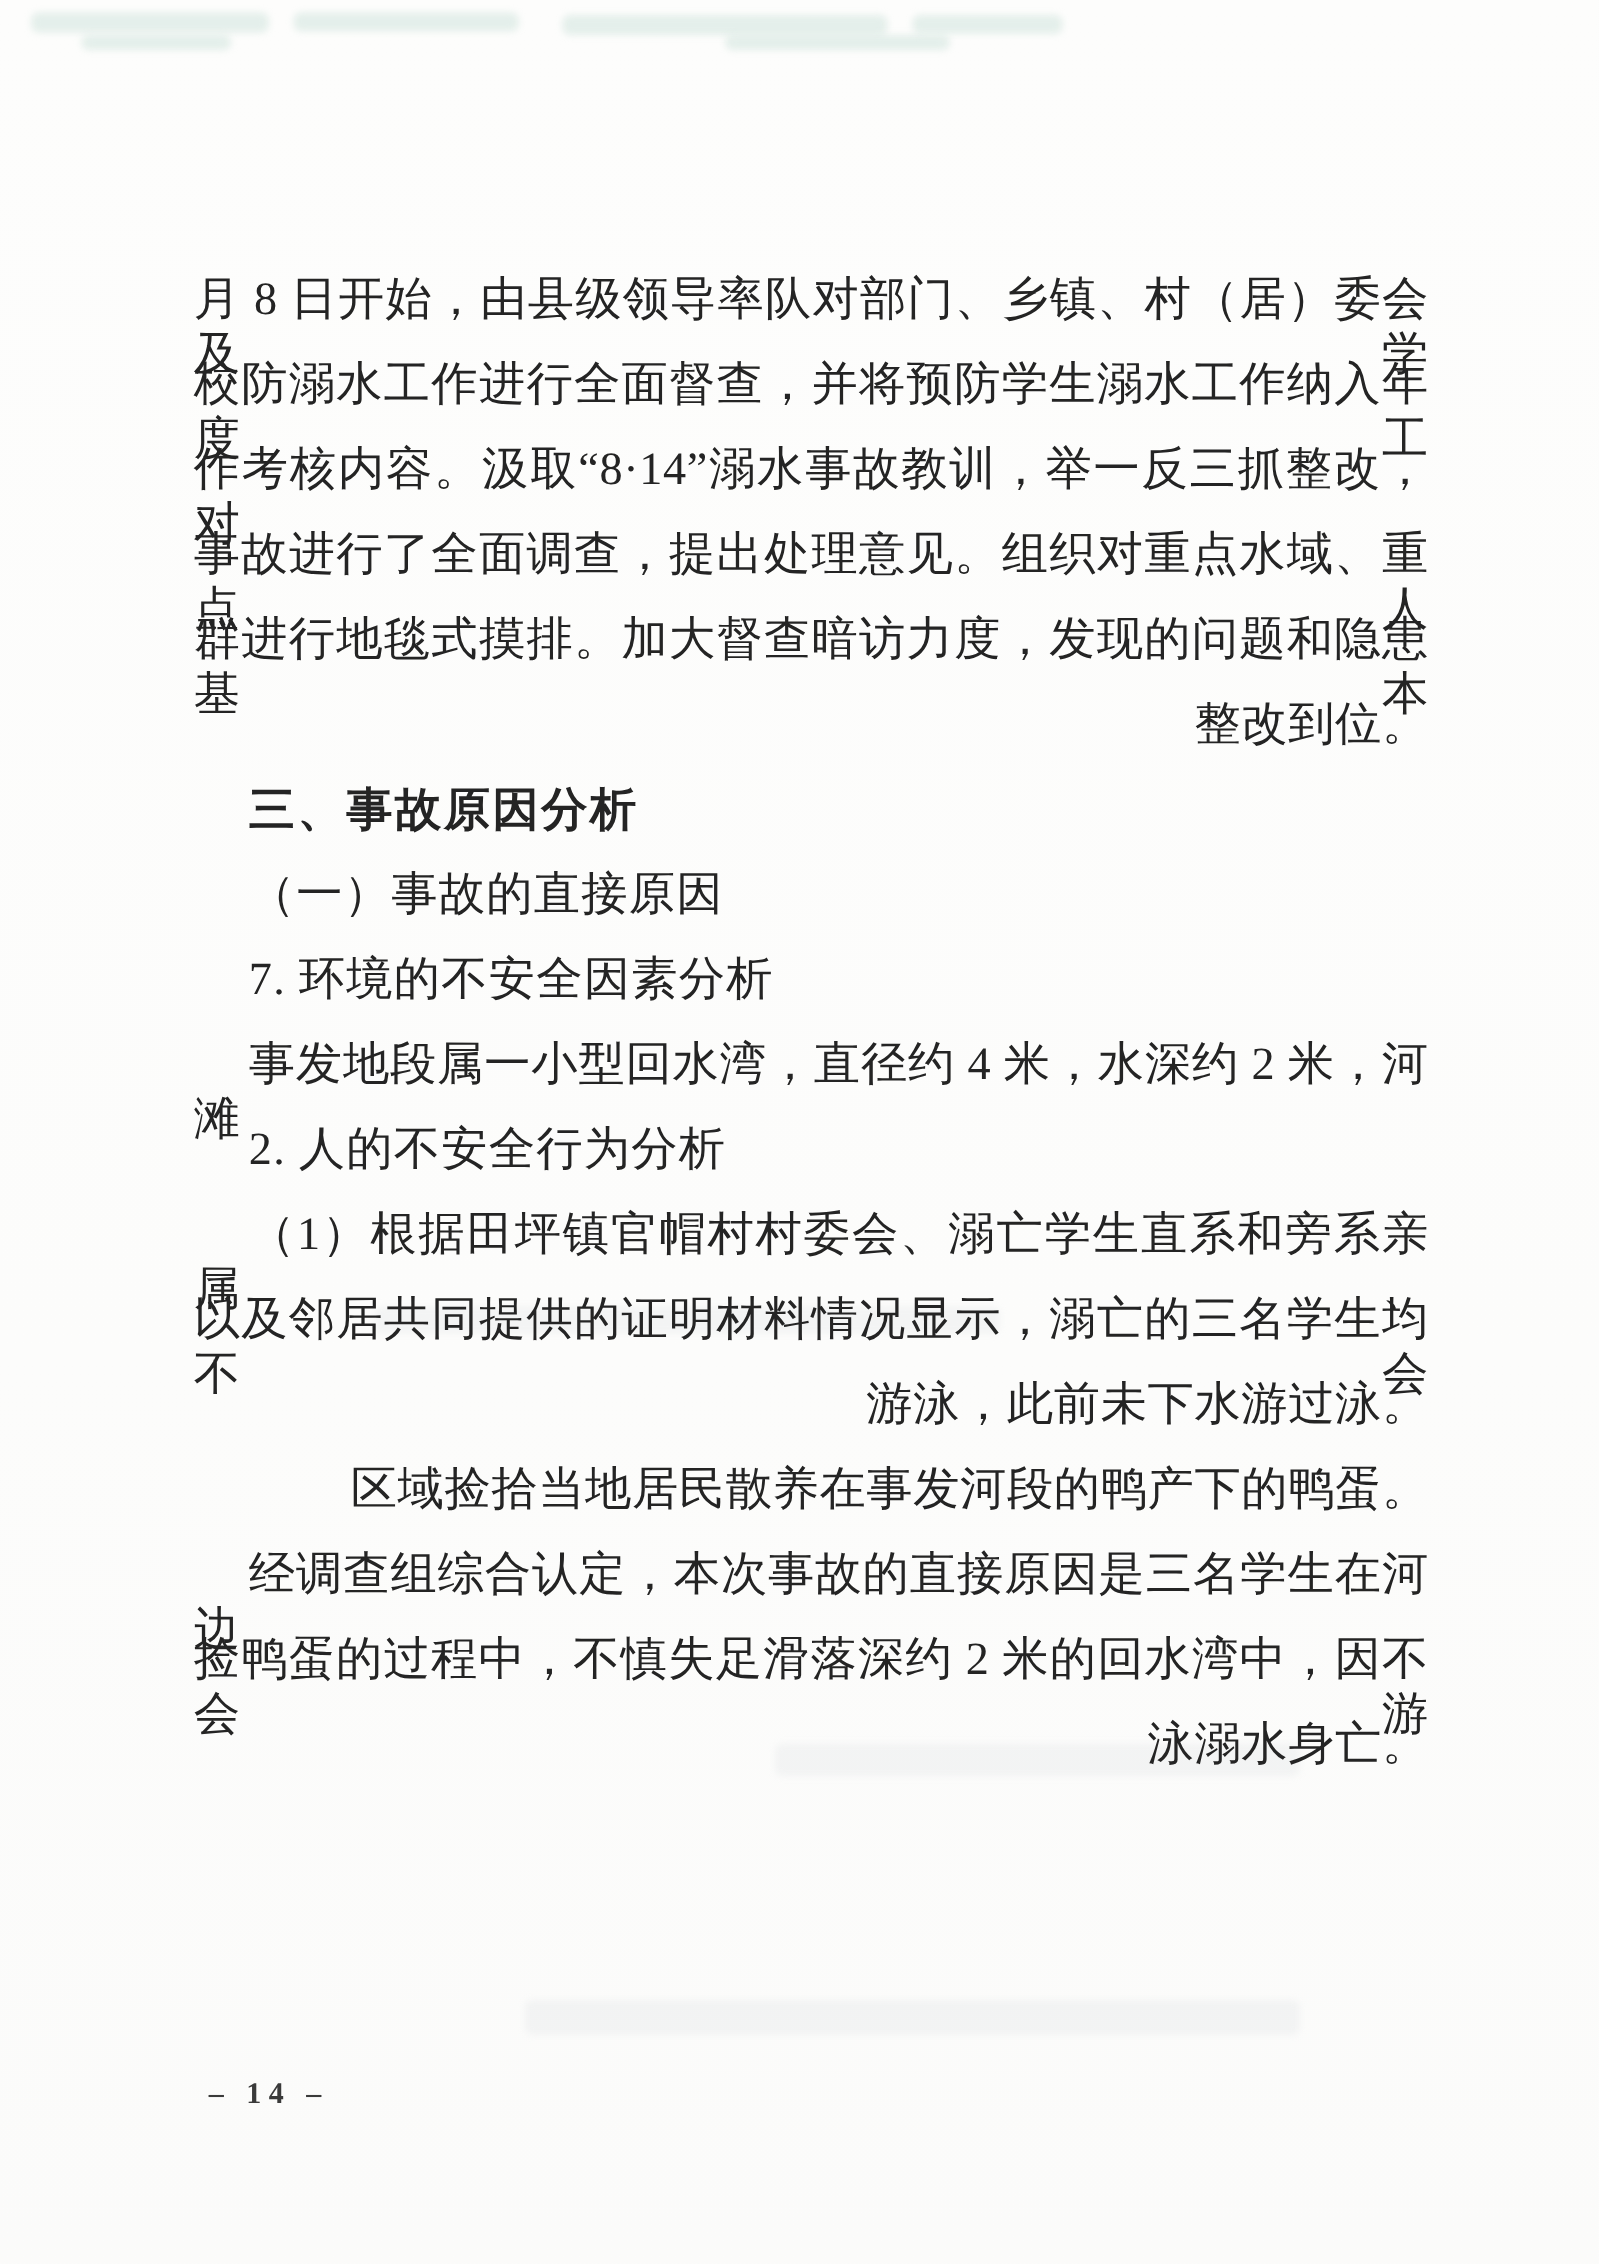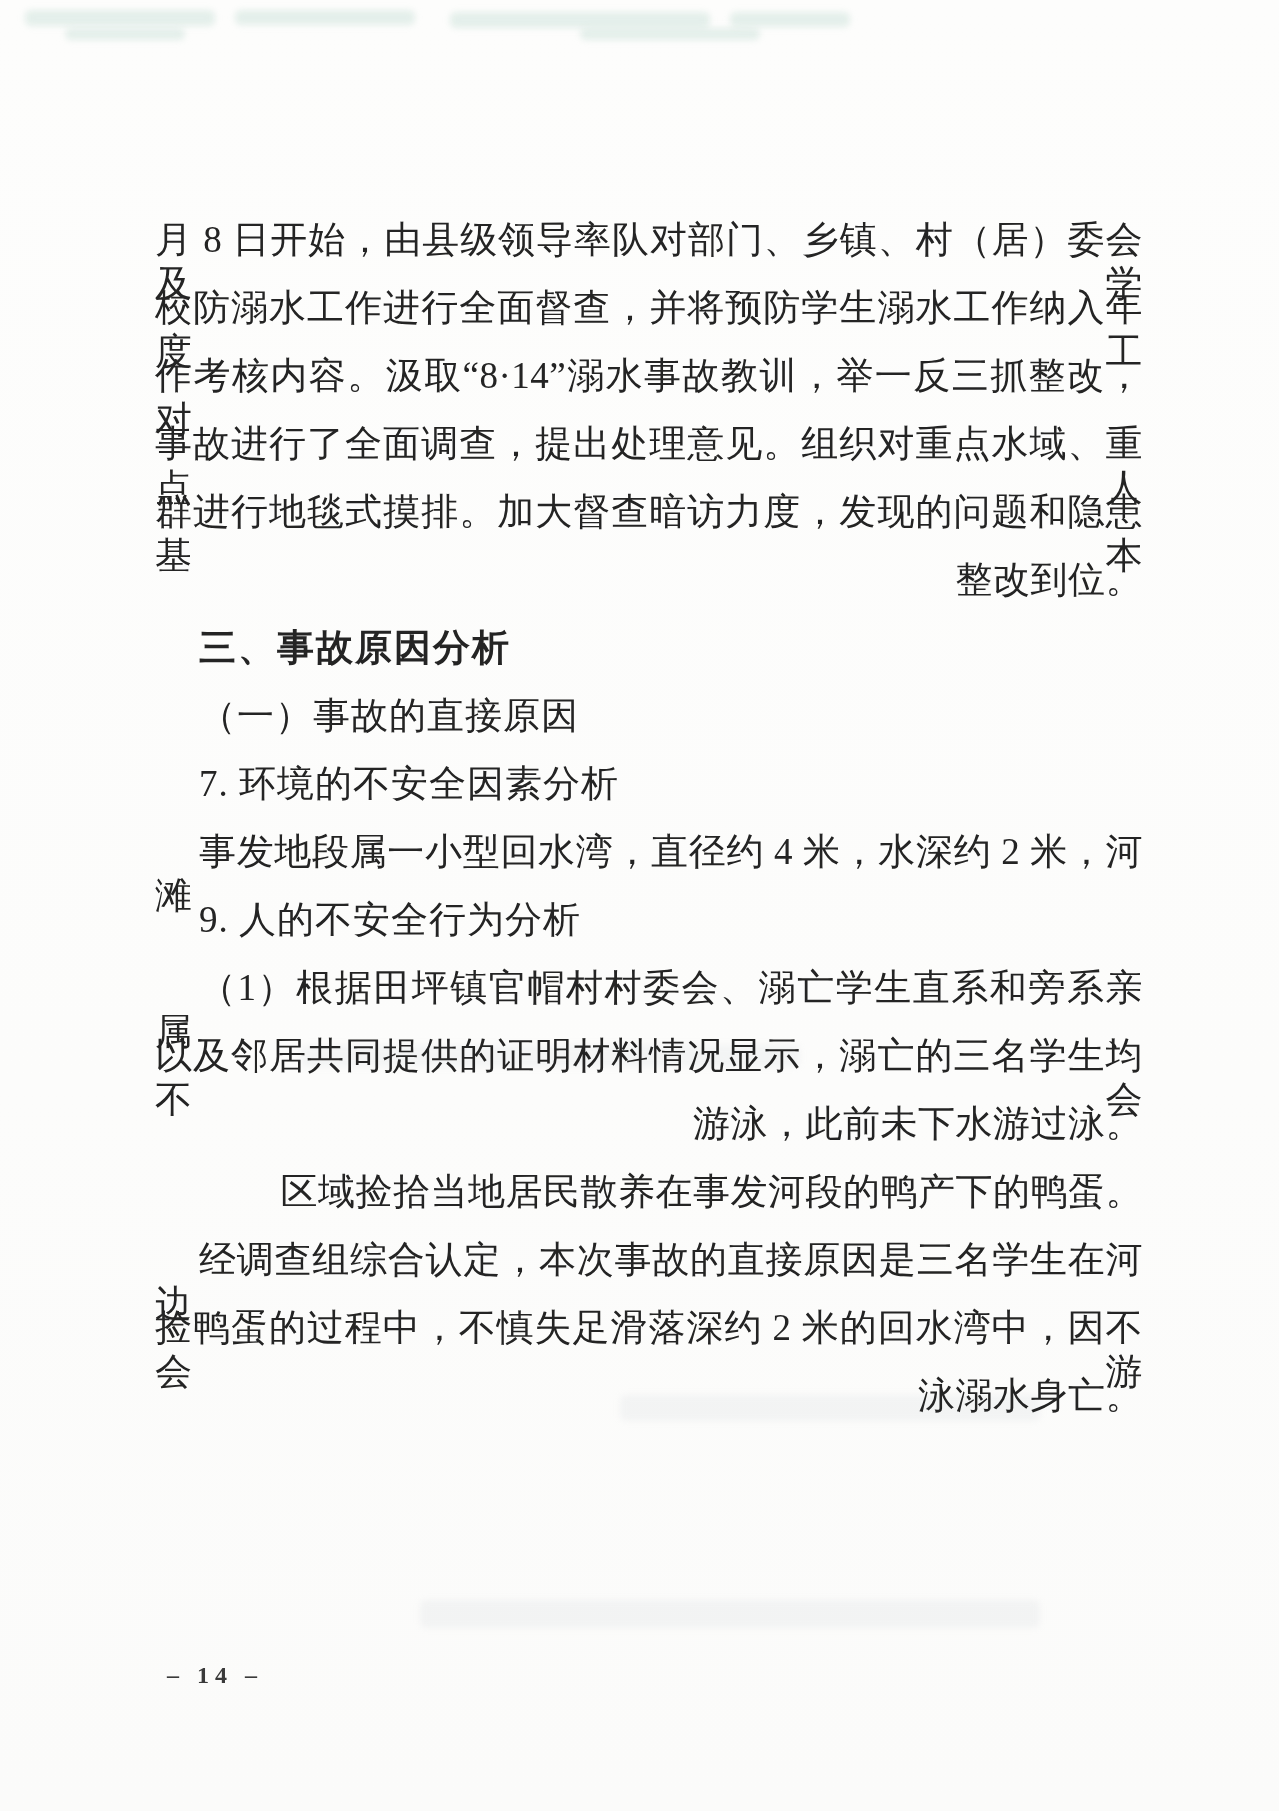--- a/index.html
+++ b/index.html
@@ -97,21 +97,21 @@
       <div class="line body-fill">月 8 日开始，由县级领导率队对部门、乡镇、村（居）委会及学</div>
       <div class="line body-fill">校防溺水工作进行全面督查，并将预防学生溺水工作纳入年度工</div>
       <div class="line body-fill">作考核内容。汲取“8·14”溺水事故教训，举一反三抓整改，对</div>
       <div class="line body-fill">事故进行了全面调查，提出处理意见。组织对重点水域、重点人</div>
       <div class="line body-fill">群进行地毯式摸排。加大督查暗访力度，发现的问题和隐患基本</div>
       <div class="line body">整改到位。</div>
       <div class="line heading">三、事故原因分析</div>
       <div class="line sub">（一）事故的直接原因</div>
       <div class="line sub">7. 环境的不安全因素分析</div>
       <div class="line body-fill-indent">事发地段属一小型回水湾，直径约 4 米，水深约 2 米，河滩</div>
-      <div class="line sub">9. 人的不安全行为分析</div>
+      <div class="line sub">2. 人的不安全行为分析</div>
       <div class="line body-fill-indent">（1）根据田坪镇官帽村村委会、溺亡学生直系和旁系亲属、</div>
       <div class="line body-fill">以及邻居共同提供的证明材料情况显示，溺亡的三名学生均不会</div>
       <div class="line body">游泳，此前未下水游过泳。</div>
       <div class="line body">区域捡拾当地居民散养在事发河段的鸭产下的鸭蛋。</div>
       <div class="line body-fill-indent">经调查组综合认定，本次事故的直接原因是三名学生在河边</div>
       <div class="line body-fill">捡鸭蛋的过程中，不慎失足滑落深约 2 米的回水湾中，因不会游</div>
       <div class="line body">泳溺水身亡。</div>
     </div>
 
   <div class="page-number">– 14 –</div>

